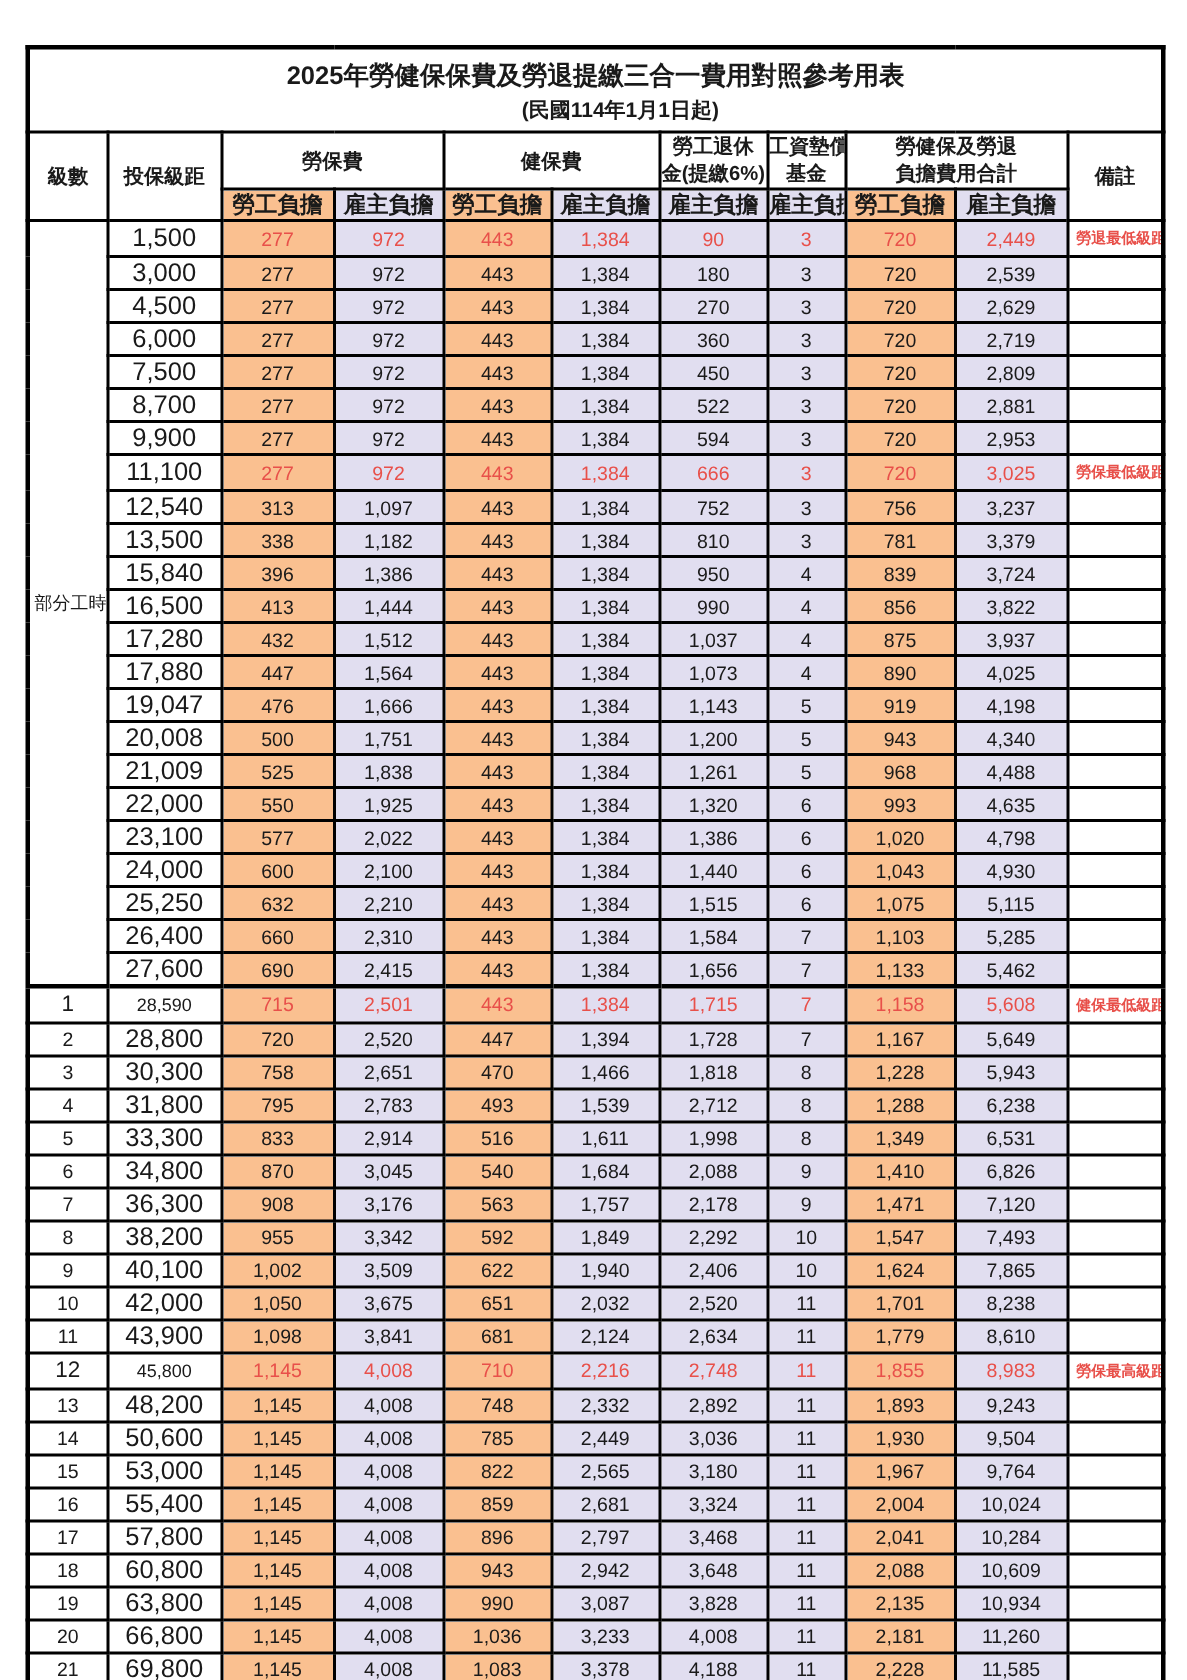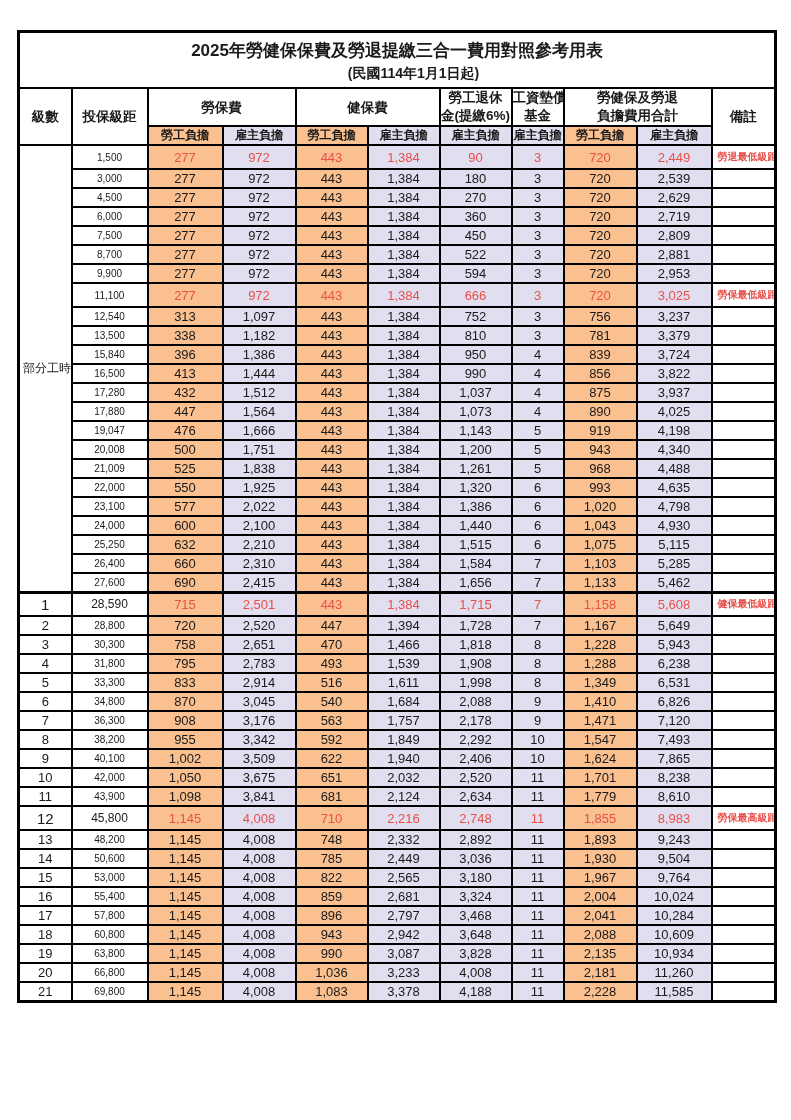--- a/index.html
+++ b/index.html
@@ -25,27 +25,27 @@
     overflow:hidden;white-space:nowrap;padding:0;
   }
   
   .title-cell{padding:5px 0 4px 0;}
   .title{font-size:17px;font-weight:bold;line-height:25px;}
   .subtitle{font-size:14px;font-weight:bold;line-height:20px;margin-left:33px;}
   
   .ghead th{font-size:13.5px;font-weight:bold;height:38px;line-height:17px;background:#fff;}
   .ghead th .ln{display:block;line-height:18px;}
   
-  .sub th{font-size:12px;font-weight:bold;height:19px;}
+  .sub th{font-size:15px;font-weight:bold;height:19px;}
   .w{background:var(--worker-bg);}
   .e{background:var(--employer-bg);}
   
   tbody td{font-size:13px;height:19px;padding:0 3px;}
   .c-level,.c-bracket,.c-remark{background:#fff;}
-  .c-bracket{font-size:10px;}
+  .c-bracket{font-size:17px;}
   .c-level.pt{font-size:12px;border-bottom-width:3px;font-family:Liberation Mono, monospace;}
   .c-remark{font-size:10px;font-weight:bold;color:var(--red);padding:0 5px;letter-spacing:0;}
   tr.hl td{height:24px;}
   tr.hl td.num{color:var(--red);}
   tr.big .c-bracket{font-size:12px;}
   tr.big .c-level{font-size:15px;}
   tr.pt-end td{border-bottom-width:3px;}
 </style>
 </head>
 <body>
@@ -441,21 +441,21 @@
     <td class="e num">5,943</td>
     <td class="c-remark"></td>
   </tr>
         <tr>
     <td class="c-level">4</td>
     <td class="c-bracket">31,800</td>
     <td class="w num">795</td>
     <td class="e num">2,783</td>
     <td class="w num">493</td>
     <td class="e num">1,539</td>
-    <td class="e num">1,908</td>
+    <td class="e num">2,712</td>
     <td class="e num">8</td>
     <td class="w num">1,288</td>
     <td class="e num">6,238</td>
     <td class="c-remark"></td>
   </tr>
         <tr>
     <td class="c-level">5</td>
     <td class="c-bracket">33,300</td>
     <td class="w num">833</td>
     <td class="e num">2,914</td>

